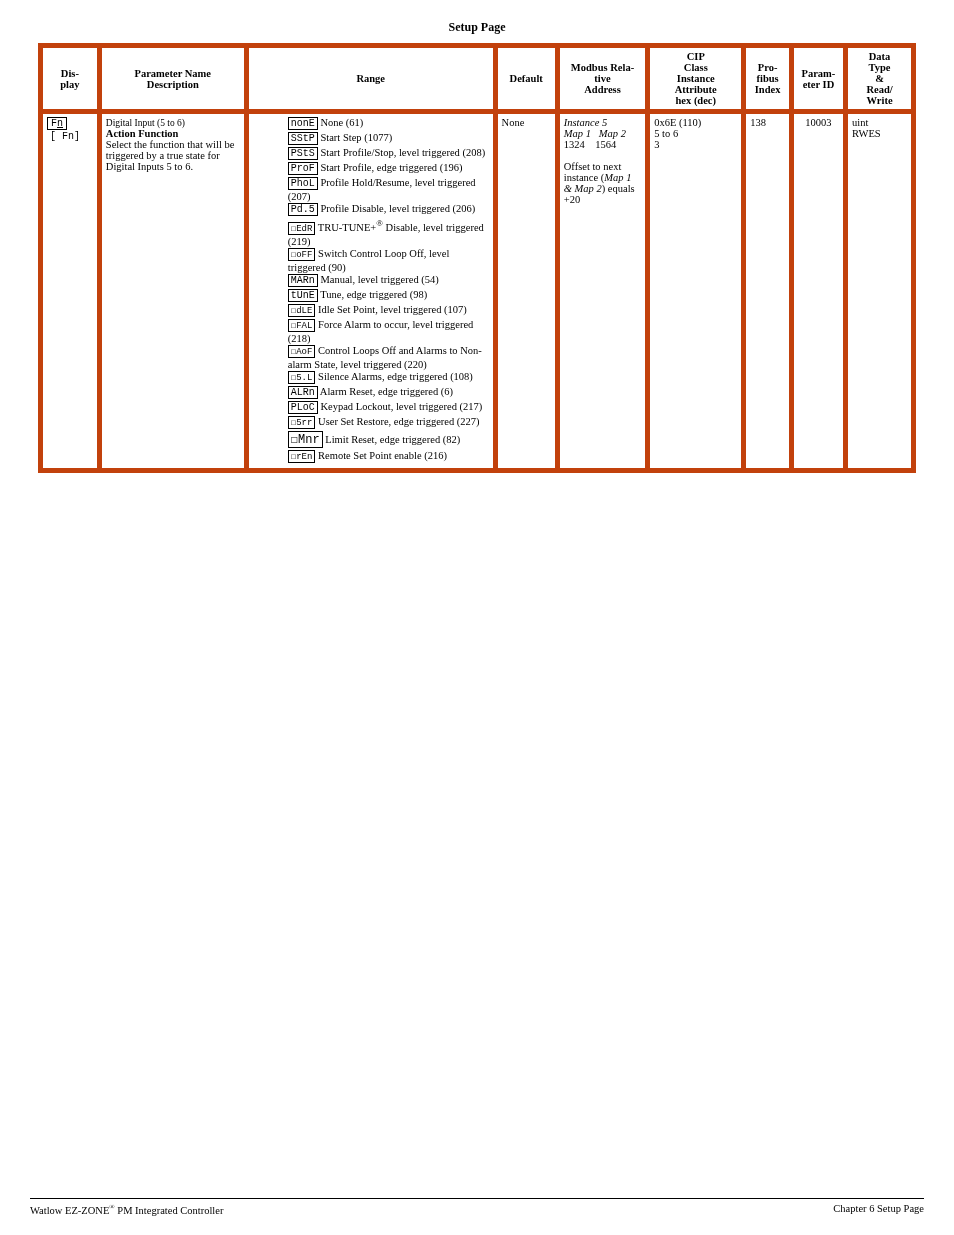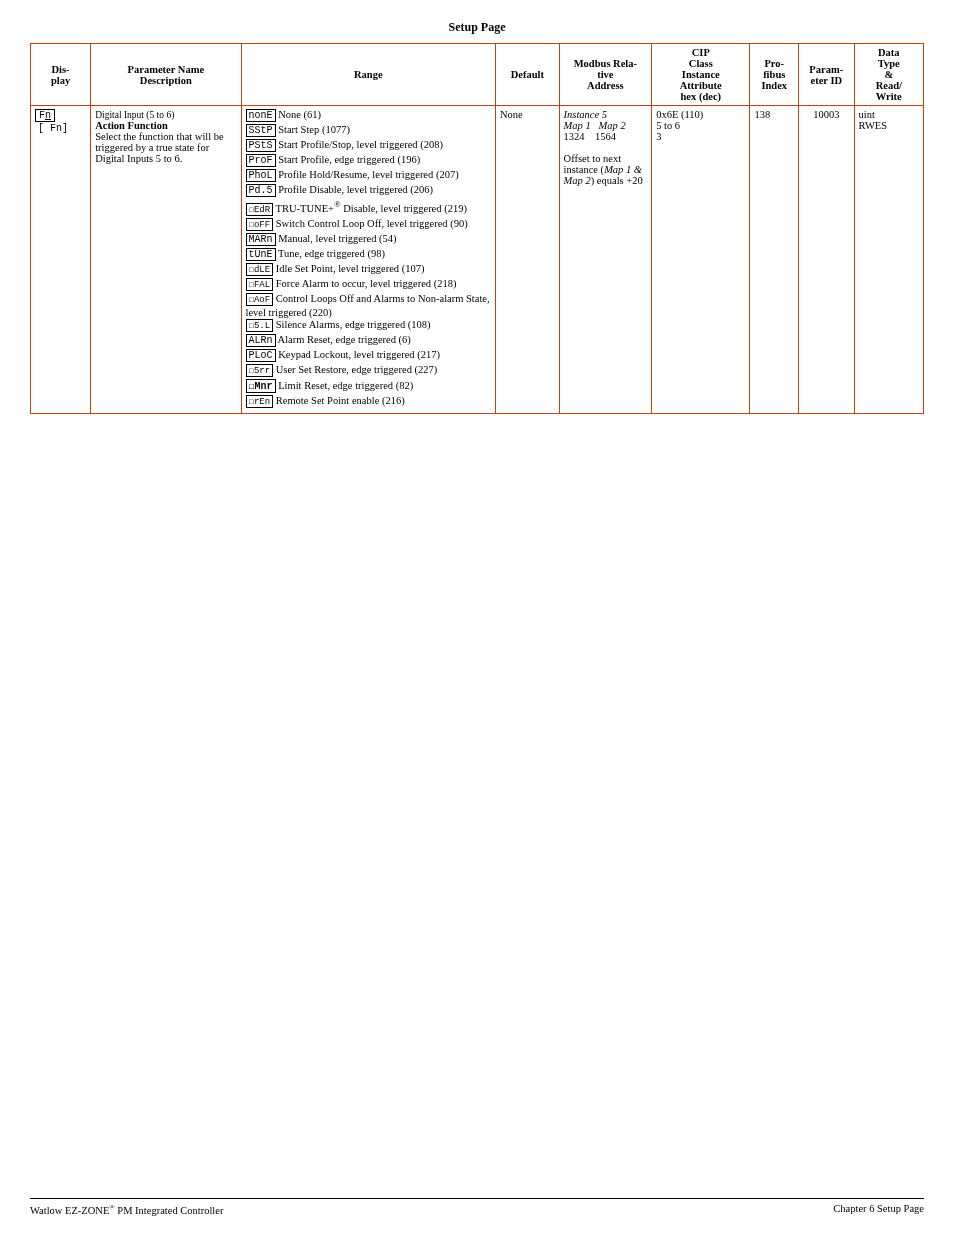--- a/index.html
+++ b/index.html
@@ -7,36 +7,36 @@
       font-family: Times New Roman, Times, serif;
       font-size: 11px;
       background: #fff;
       color: #000;
       width: 954px;
       min-height: 1235px;
     }
     .page-container {
       width: 954px;
       min-height: 1235px;
-      padding: 20px 30px;
+      padding: 20px 38px;
       position: relative;
     }
     .page-title {
       text-align: center;
       font-size: 12px;
       font-weight: bold;
       margin-bottom: 8px;
     }
     table {
       width: 100%;
       border-collapse: collapse;
       font-size: 10.5px;
     }
     th, td {
-      border: 1px solid #c2410c;
+      border: 5px solid #c2410c;
       padding: 3px 4px;
       vertical-align: top;
     }
     th {
       text-align: center;
       font-weight: bold;
       font-size: 10.5px;
     }
     .col-display { width: 52px; }
     .col-param { width: 130px; }
@@ -72,21 +72,21 @@
       right: 30px;
       border-top: 1px solid #000;
       padding-top: 4px;
       display: flex;
       justify-content: space-between;
       font-size: 10.5px;
     }
     .footer-center { text-align: center; flex: 1; }
     .footer-right { text-align: right; }
     .superscript { font-size: 7px; vertical-align: super; }
-    .range-item { display: block; margin-bottom: 1px; }
+    .range-item { display: block; margin-bottom: 1px; margin-left: 35px; }
   </style>
 </head>
 <body>
 
 <div class="page-container">
   <div class="page-title">Setup Page</div>
 
   <table>
     <thead>
       <tr class="header-row">
@@ -124,21 +124,21 @@
           <span class="range-item"><span class="display-code" style="font-size:9px;">☐oFF</span> Switch Control Loop Off, level triggered (90)</span>
           <span class="range-item"><span class="display-code">MARn</span> Manual, level triggered (54)</span>
           <span class="range-item"><span class="display-code">tUnE</span> Tune, edge triggered (98)</span>
           <span class="range-item"><span class="display-code" style="font-size:9px;">☐dLE</span> Idle Set Point, level triggered (107)</span>
           <span class="range-item"><span class="display-code" style="font-size:9px;">☐FAL</span> Force Alarm to occur, level triggered (218)</span>
           <span class="range-item"><span class="display-code" style="font-size:9px;">☐AoF</span> Control Loops Off and Alarms to Non-alarm State, level triggered (220)</span>
           <span class="range-item"><span class="display-code" style="font-size:9px;">☐5.L</span> Silence Alarms, edge triggered (108)</span>
           <span class="range-item"><span class="display-code">ALRn</span> Alarm Reset, edge triggered (6)</span>
           <span class="range-item"><span class="display-code">PLoC</span> Keypad Lockout, level triggered (217)</span>
           <span class="range-item"><span class="display-code" style="font-size:9px;">☐5rr</span> User Set Restore, edge triggered (227)</span>
-          <span class="range-item"><span class="display-code" style="font-size:10px;font-weight:bold;">☐Mnr</span> Limit Reset, edge triggered (82)</span>
+          <span class="range-item"><span class="display-code" style="font-size:12px;">☐Mnr</span> Limit Reset, edge triggered (82)</span>
           <span class="range-item"><span class="display-code" style="font-size:9px;">☐rEn</span> Remote Set Point enable (216)</span>
         </td>
         <td class="col-default">None</td>
         <td class="col-modbus">
           <span class="italic-text">Instance 5</span><br>
           <span class="italic-text">Map 1</span>&nbsp;&nbsp;&nbsp;<span class="italic-text">Map 2</span><br>
           1324&nbsp;&nbsp;&nbsp;&nbsp;1564<br>
           <br>
           Offset to next instance (<span class="italic-text">Map 1 &amp; Map 2</span>) equals +20
         </td>

